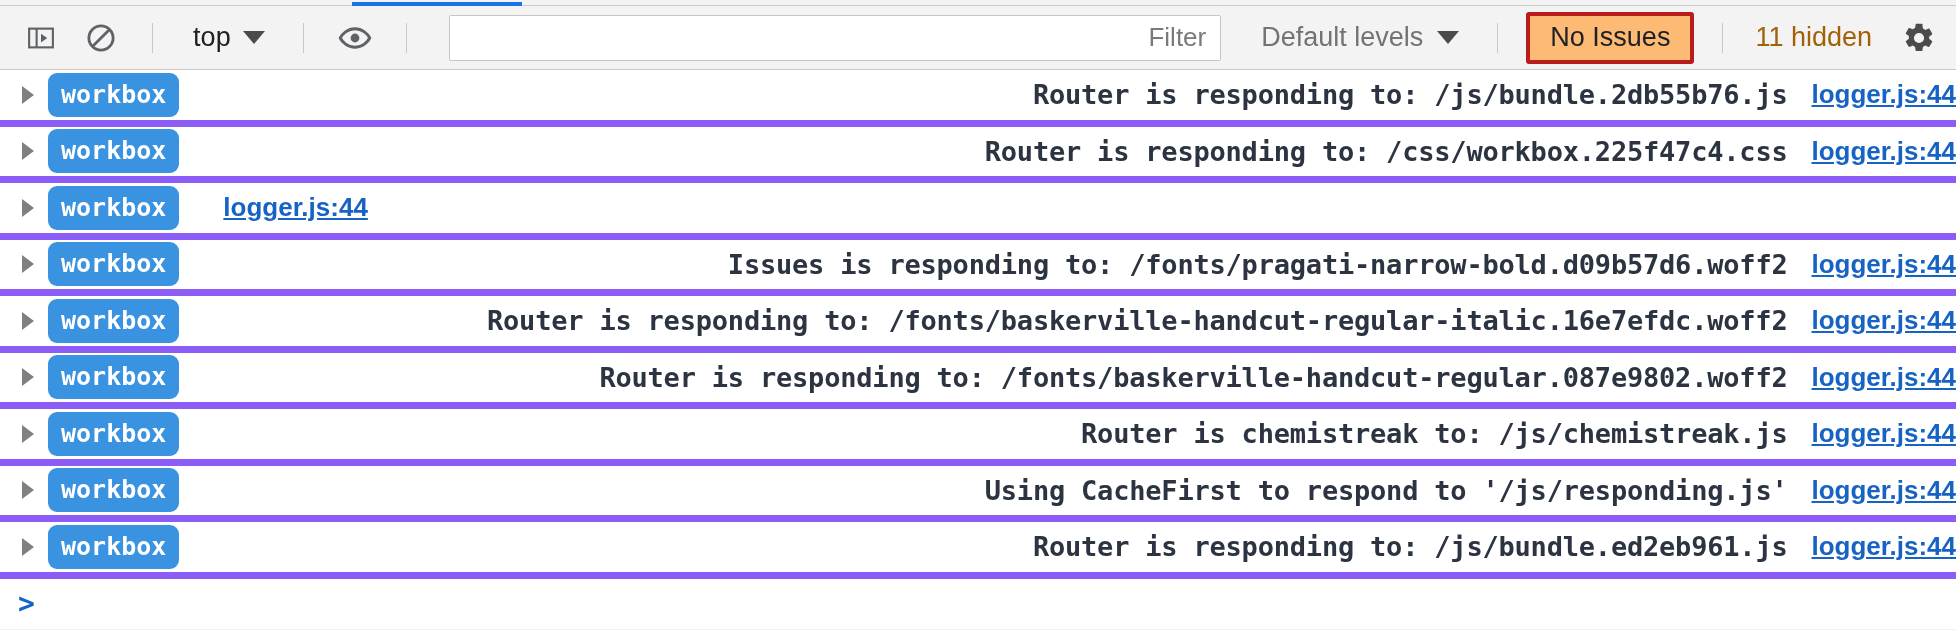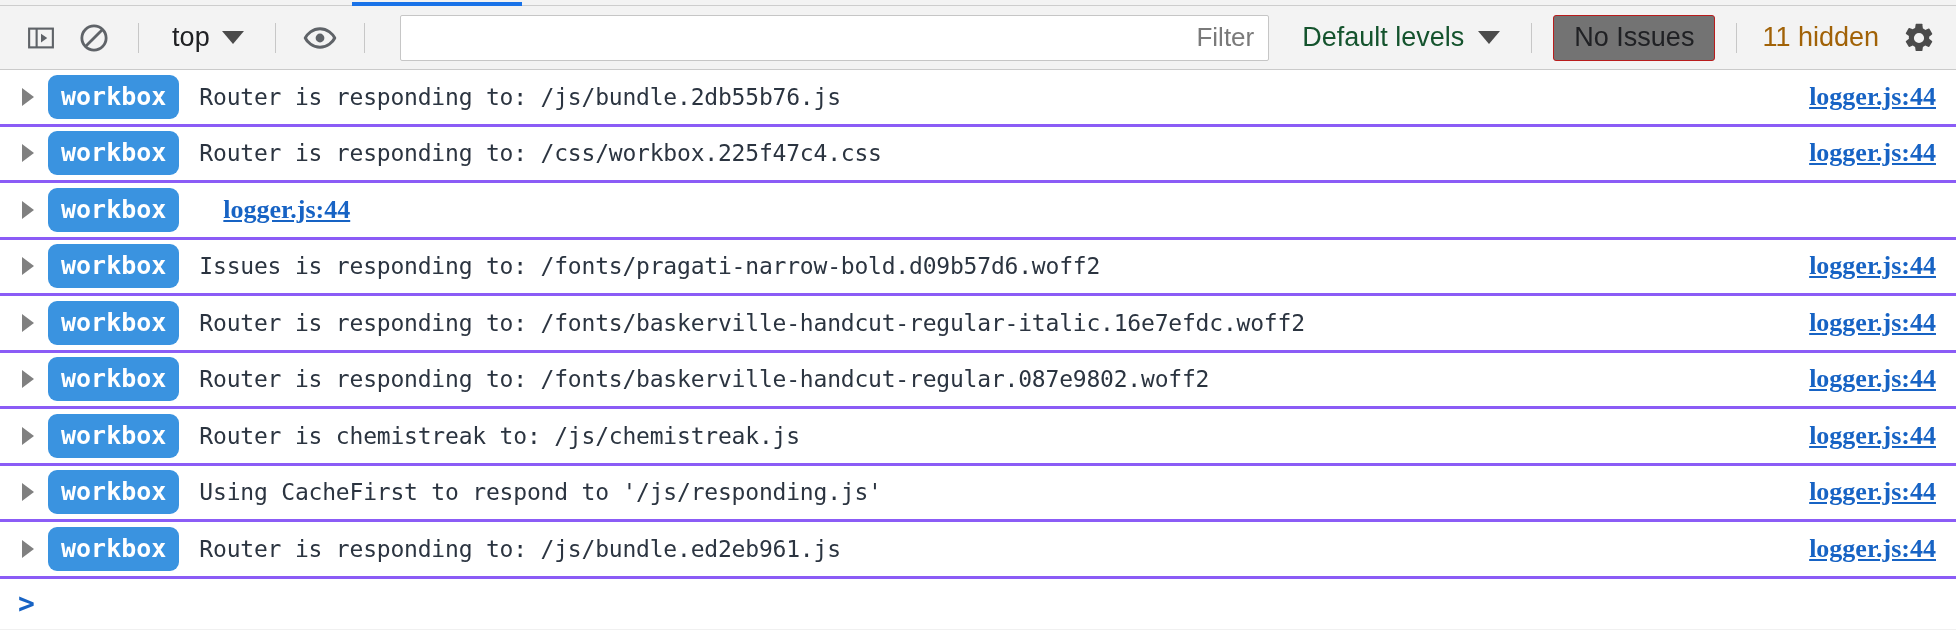--- a/index.html
+++ b/index.html
@@ -45,21 +45,21 @@
   
   .toolbar {
     flex: 0 0 auto;
     height: 64px;
     background: #f3f3f3;
     border-bottom: 1px solid #cacaca;
     display: flex;
     align-items: center;
     padding: 0 14px 0 18px;
     box-sizing: border-box;
-    gap: 7px;
+    gap: 14px;
   }
 
   .tb-btn {
     width: 46px;
     height: 46px;
     display: flex;
     align-items: center;
     justify-content: center;
     border-radius: 3px;
     cursor: pointer;
@@ -123,30 +123,30 @@
     gap: 14px;
     padding: 4px 10px;
     height: 40px;
     box-sizing: border-box;
     border-radius: 3px;
     cursor: pointer;
     flex: 0 0 auto;
   }
   .levels-label {
     font-size: 27px;
-    color: #14532d;
+    color: #737373;
     line-height: 1;
     white-space: nowrap;
   }
 
   .issues-btn {
     flex: 0 0 auto;
-    border: 1px solid #b91c1c;
+    border: 4px solid #b91c1c;
     border-radius: 3px;
-    background: #737373;
+    background: #fdba74;
     height: 44px;
     padding: 0 20px;
     display: flex;
     align-items: center;
     font-size: 27px;
     color: #202124;
     cursor: pointer;
     white-space: nowrap;
   }
 
@@ -164,23 +164,22 @@
     overflow: hidden;
     background: #ffffff;
   }
 
   .msg-row {
     position: relative;
     display: flex;
     align-items: center;
     height: 56.5px;
     box-sizing: border-box;
-    border-bottom: 3px solid #8b5cf6;
+    border-bottom: 7px solid #8b5cf6;
     padding-left: 22px;
-    padding-right: 20px;
     background: #ffffff;
     cursor: default;
   }
 
   .disclosure {
     width: 26px;
     flex: 0 0 auto;
     display: flex;
     align-items: center;
     justify-content: flex-start;
@@ -204,32 +203,33 @@
     line-height: 1;
     padding: 9px 13px 10px 13px;
     border-radius: 9px;
     letter-spacing: 0px;
     margin-right: 20px;
   }
 
   .msg-text {
     flex: 1 1 auto;
     font-family: "DejaVu Sans Mono", "Liberation Mono", monospace;
-    font-weight: normal;
-    font-size: 23px;
+    font-weight: bold;
+    font-size: 27px;
     color: #2b3440;
     white-space: nowrap;
     overflow: hidden;
     text-overflow: clip;
     letter-spacing: -0.2px;
+    text-align: right;
   }
 
   .source-link {
     flex: 0 0 auto;
-    font-family: Liberation Serif, serif;
+    font-family: Liberation Sans, sans-serif;
     font-weight: bold;
     font-size: 26px;
     color: #1763c4;
     text-decoration: underline;
     cursor: pointer;
     white-space: nowrap;
     margin-left: 24px;
   }
 
   

